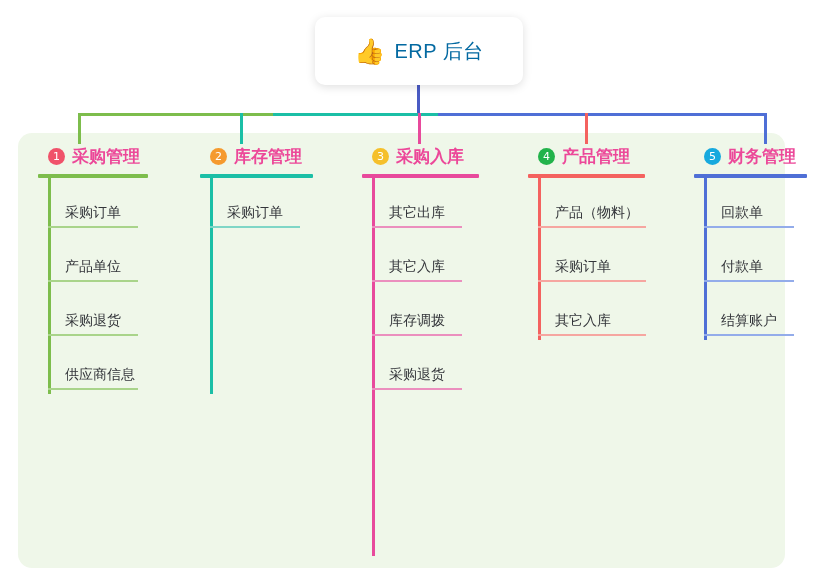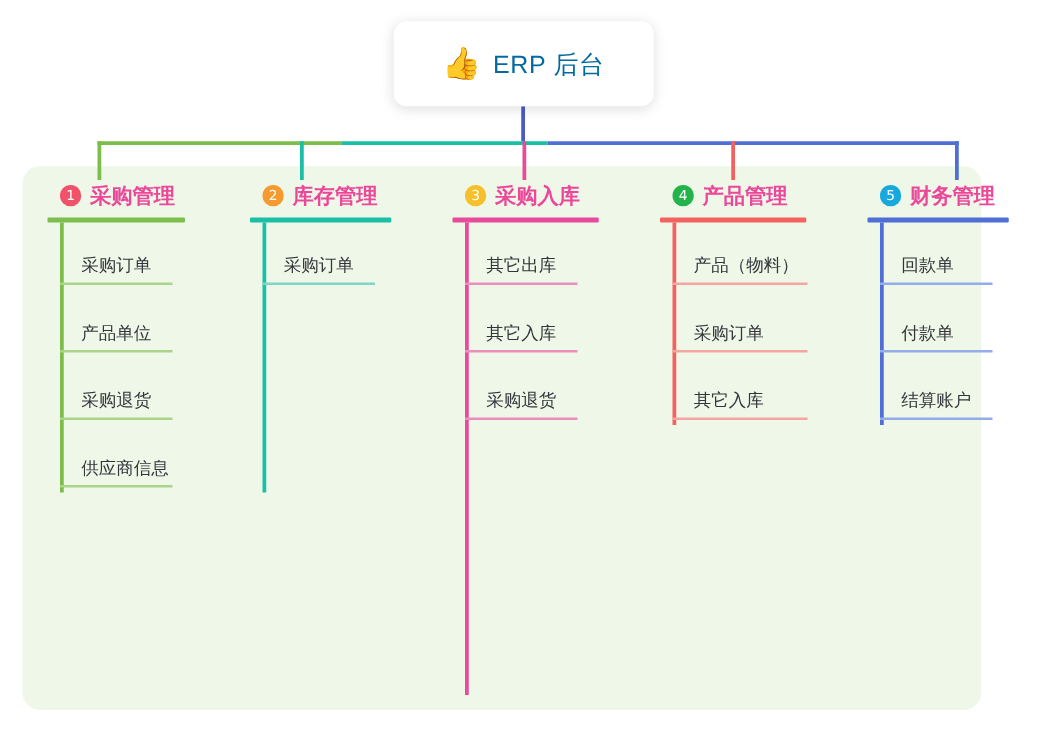--- a/index.html
+++ b/index.html
@@ -199,20 +199,24 @@
           <div class="spine" style="background: rgb(232, 74, 156); height: 378px;"></div>
           <div class="leaf">
             <span class="leaf-label">其它出库</span>
             <div class="leaf-rule" style="width: 90px; background: rgb(235, 143, 190);"></div>
           </div>
           <div class="leaf">
             <span class="leaf-label">其它入库</span>
             <div class="leaf-rule" style="width: 90px; background: rgb(235, 143, 190);"></div>
           </div>
           <div class="leaf">
+            <span class="leaf-label">库存调拨</span>
+            <div class="leaf-rule" style="width: 90px; background: rgb(235, 143, 190);"></div>
+          </div>
+          <div class="leaf">
             <span class="leaf-label">采购退货</span>
             <div class="leaf-rule" style="width: 90px; background: rgb(235, 143, 190);"></div>
           </div>
         </div>
       </div>
       <div class="column" style="left: 528px; width: 150px;">
         <div class="col-head">
           <span class="badge" style="background: rgb(34, 179, 75);">4</span>
           <span class="col-title">产品管理</span>
         </div>

